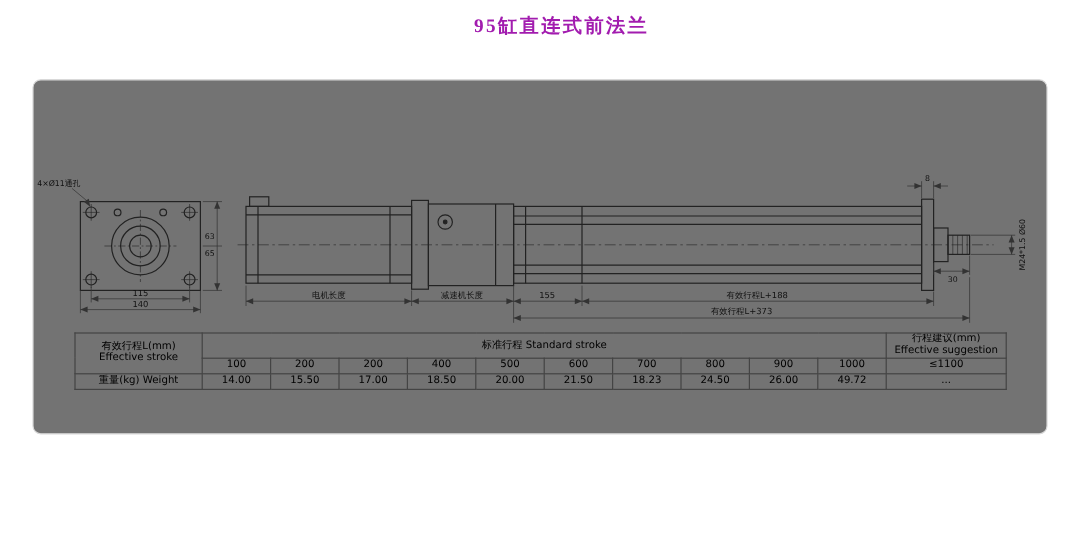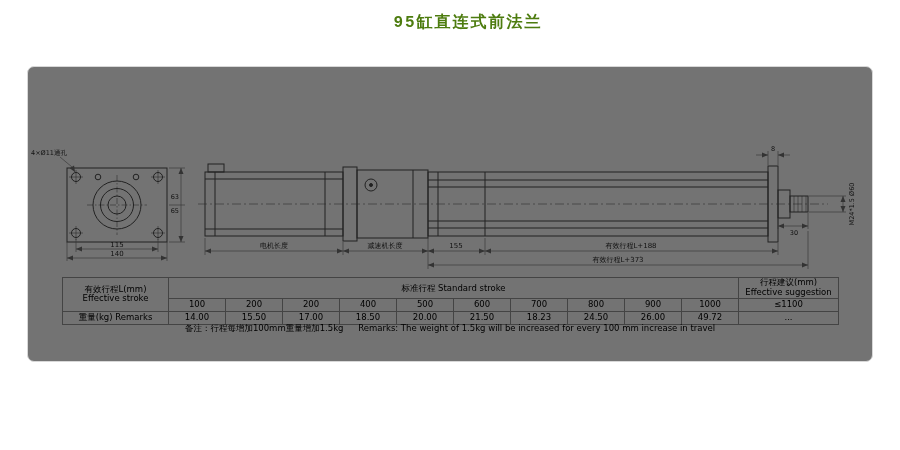--- a/index.html
+++ b/index.html
@@ -1,21 +1,21 @@
 <!DOCTYPE html>
 <html><head>
 <meta charset="utf-8">
 <style>
   html,body{margin:0;padding:0;}
   body{
     width:900px;height:450px;position:relative;overflow:hidden;
     background:#ffffff;font-family:"DejaVu Sans",sans-serif;color:#111;
   }
   .title-block{position:absolute;top:12px;left:0;width:900px;text-align:center;}
-  .title-zh{font-family:Liberation Mono, monospace;font-weight:bold;font-size:16px;letter-spacing:2px;color:#4d7c0f;padding-left:36px;}
+  .title-zh{font-family:Liberation Serif, serif;font-weight:bold;font-size:16px;letter-spacing:2px;color:#a21caf;padding-left:36px;}
   .title-en{font-family:"Liberation Mono","DejaVu Sans Mono",monospace;font-weight:bold;font-size:13px;margin-top:4px;letter-spacing:1px;color:#000;}
   .board{
     position:absolute;left:27px;top:66px;width:844px;height:294px;
     border:1px solid #d8d8d8;border-radius:7px;background:#737373;
   }
   .drawing-svg{position:absolute;left:0;top:76px;width:844px;height:135px;}
   svg text{font-family:"DejaVu Sans",sans-serif;fill:#111;}
   .spec-table{
     position:absolute;left:34px;top:210px;border-collapse:collapse;table-layout:fixed;width:776px;
   }
@@ -200,34 +200,30 @@
       <td>400</td>
       <td>500</td>
       <td>600</td>
       <td>700</td>
       <td>800</td>
       <td>900</td>
       <td>1000</td>
       <td>≤1100</td>
     </tr>
     <tr>
-      <td>重量(kg) Remarks</td>
+      <td>重量(kg) Weight</td>
       <td>14.00</td>
       <td>15.50</td>
       <td>17.00</td>
       <td>18.50</td>
       <td>20.00</td>
       <td>21.50</td>
       <td>18.23</td>
       <td>24.50</td>
       <td>26.00</td>
       <td>49.72</td>
       <td>...</td>
     </tr>
   </tbody>
     </table>
 
-  <div class="note">
-    <span>备注：行程每增加100mm重量增加1.5kg</span>
-    <span>Remarks: The weight of 1.5kg will be increased for every 100 mm increase in travel</span>
-  </div>
 
 </div>
 
 </body></html>

